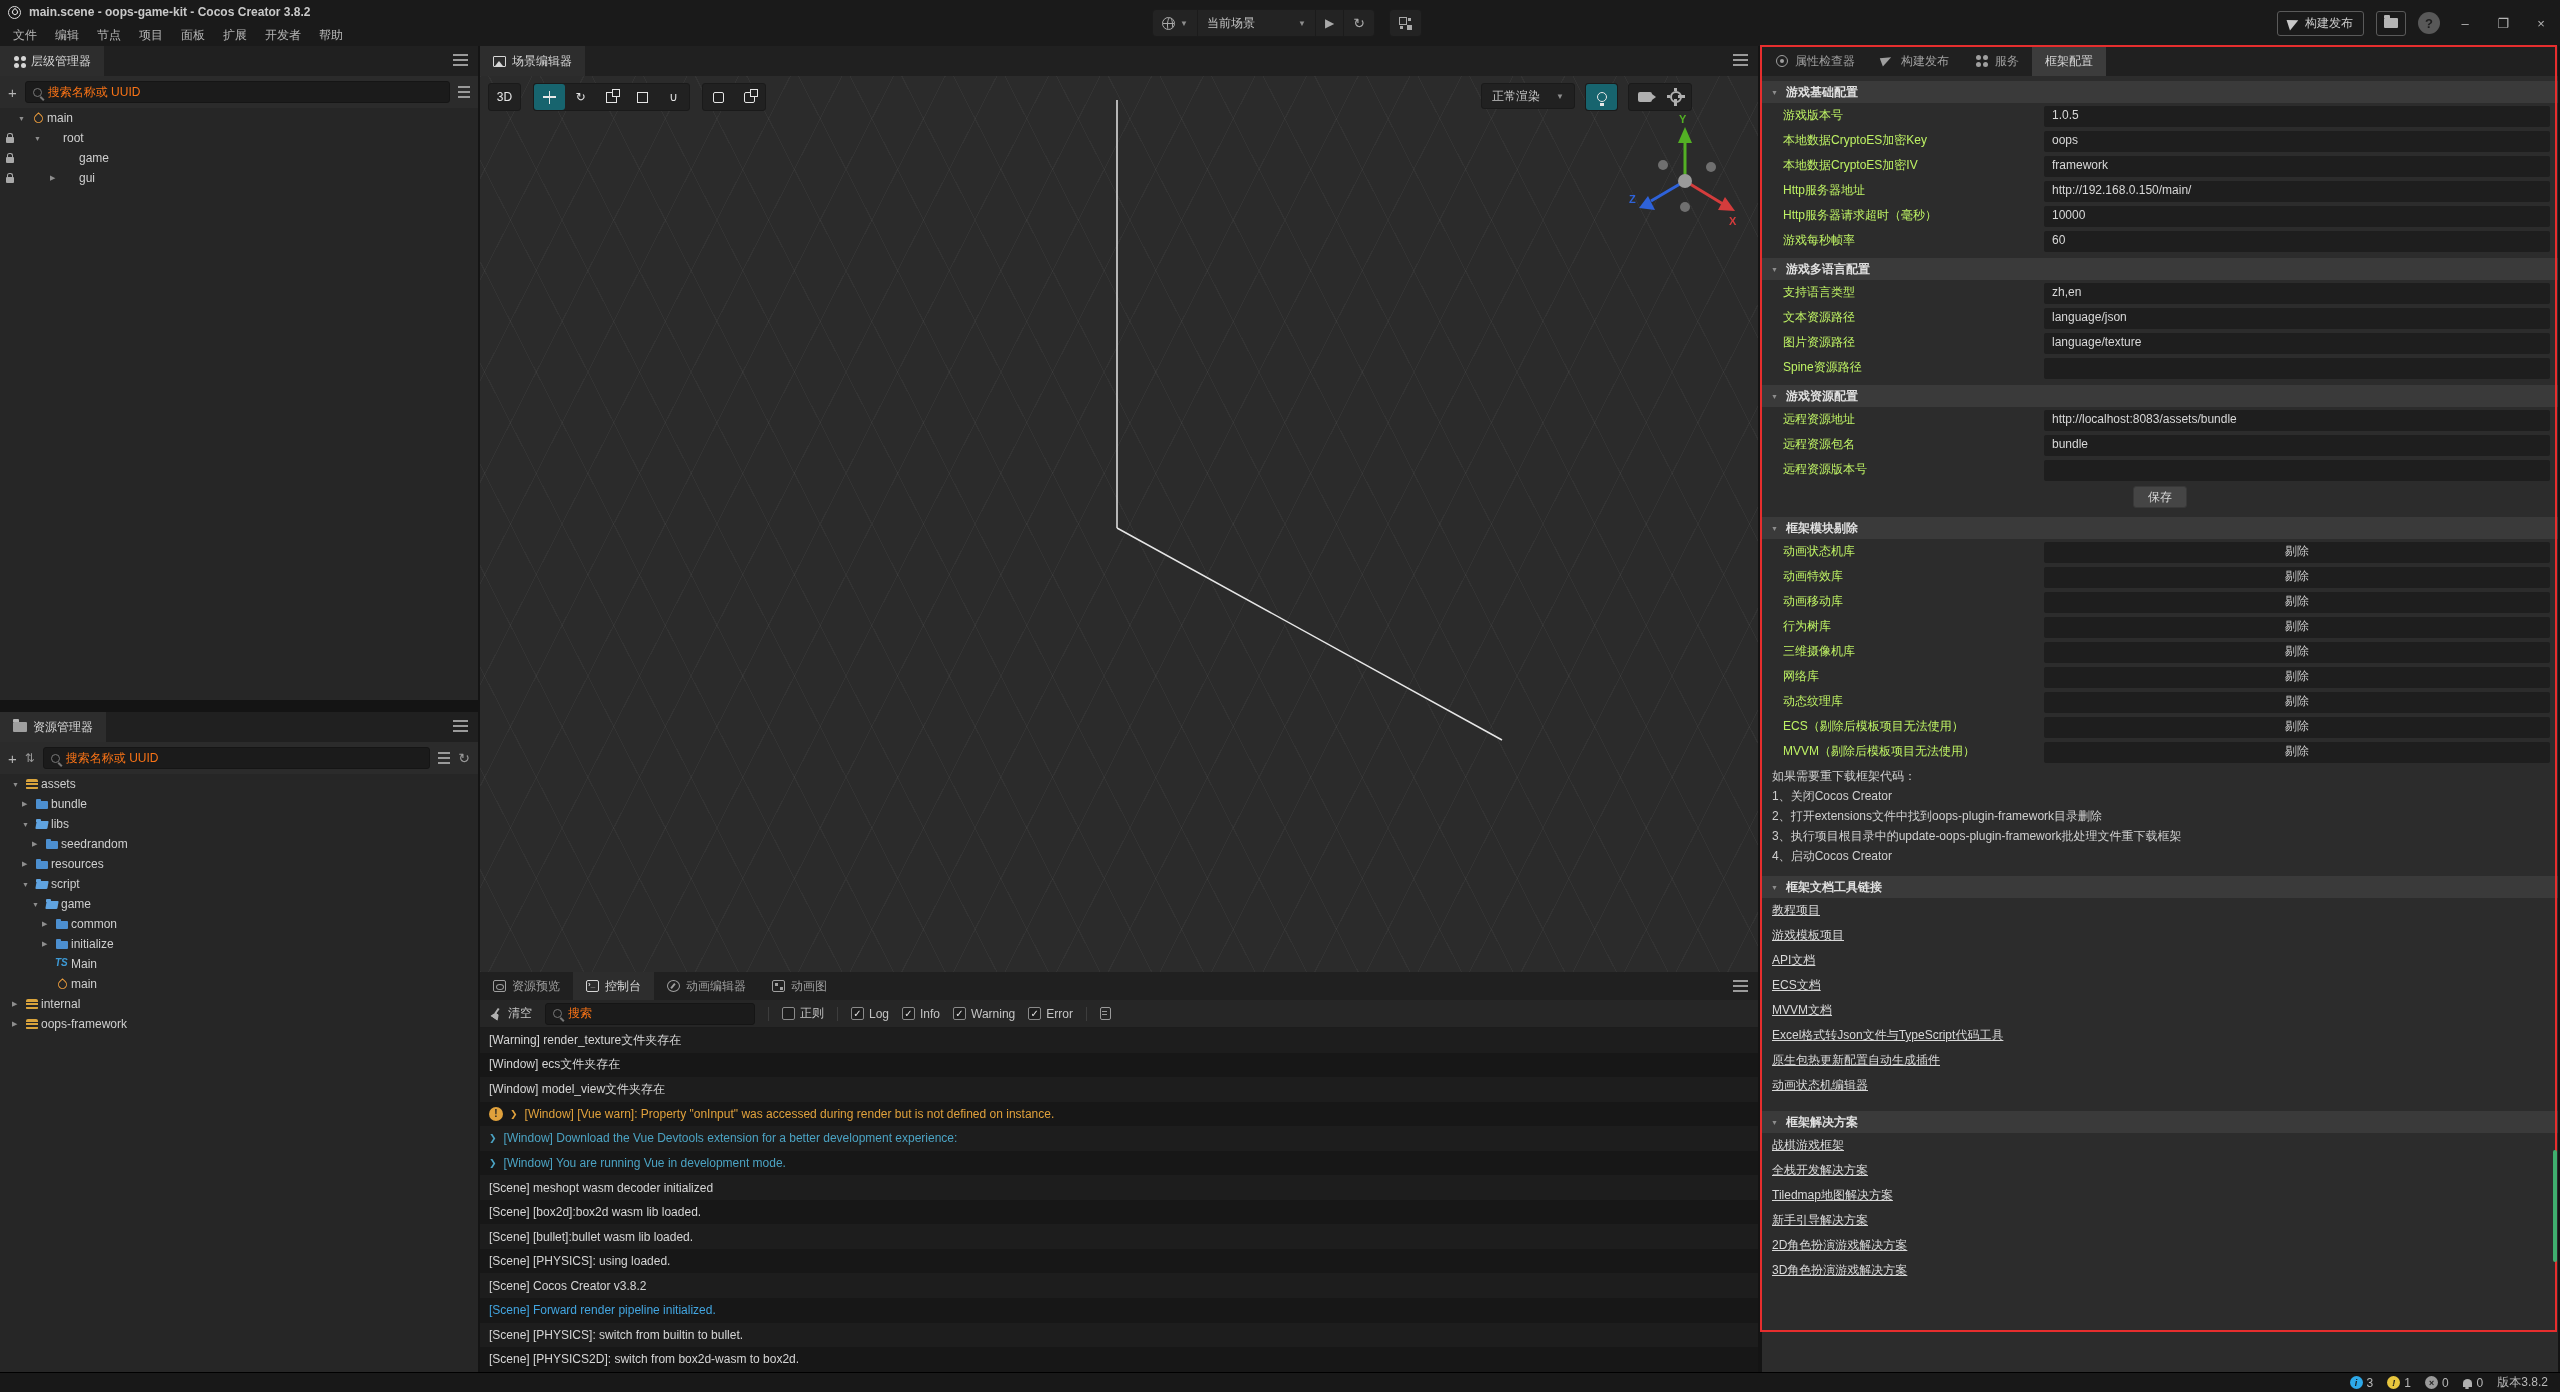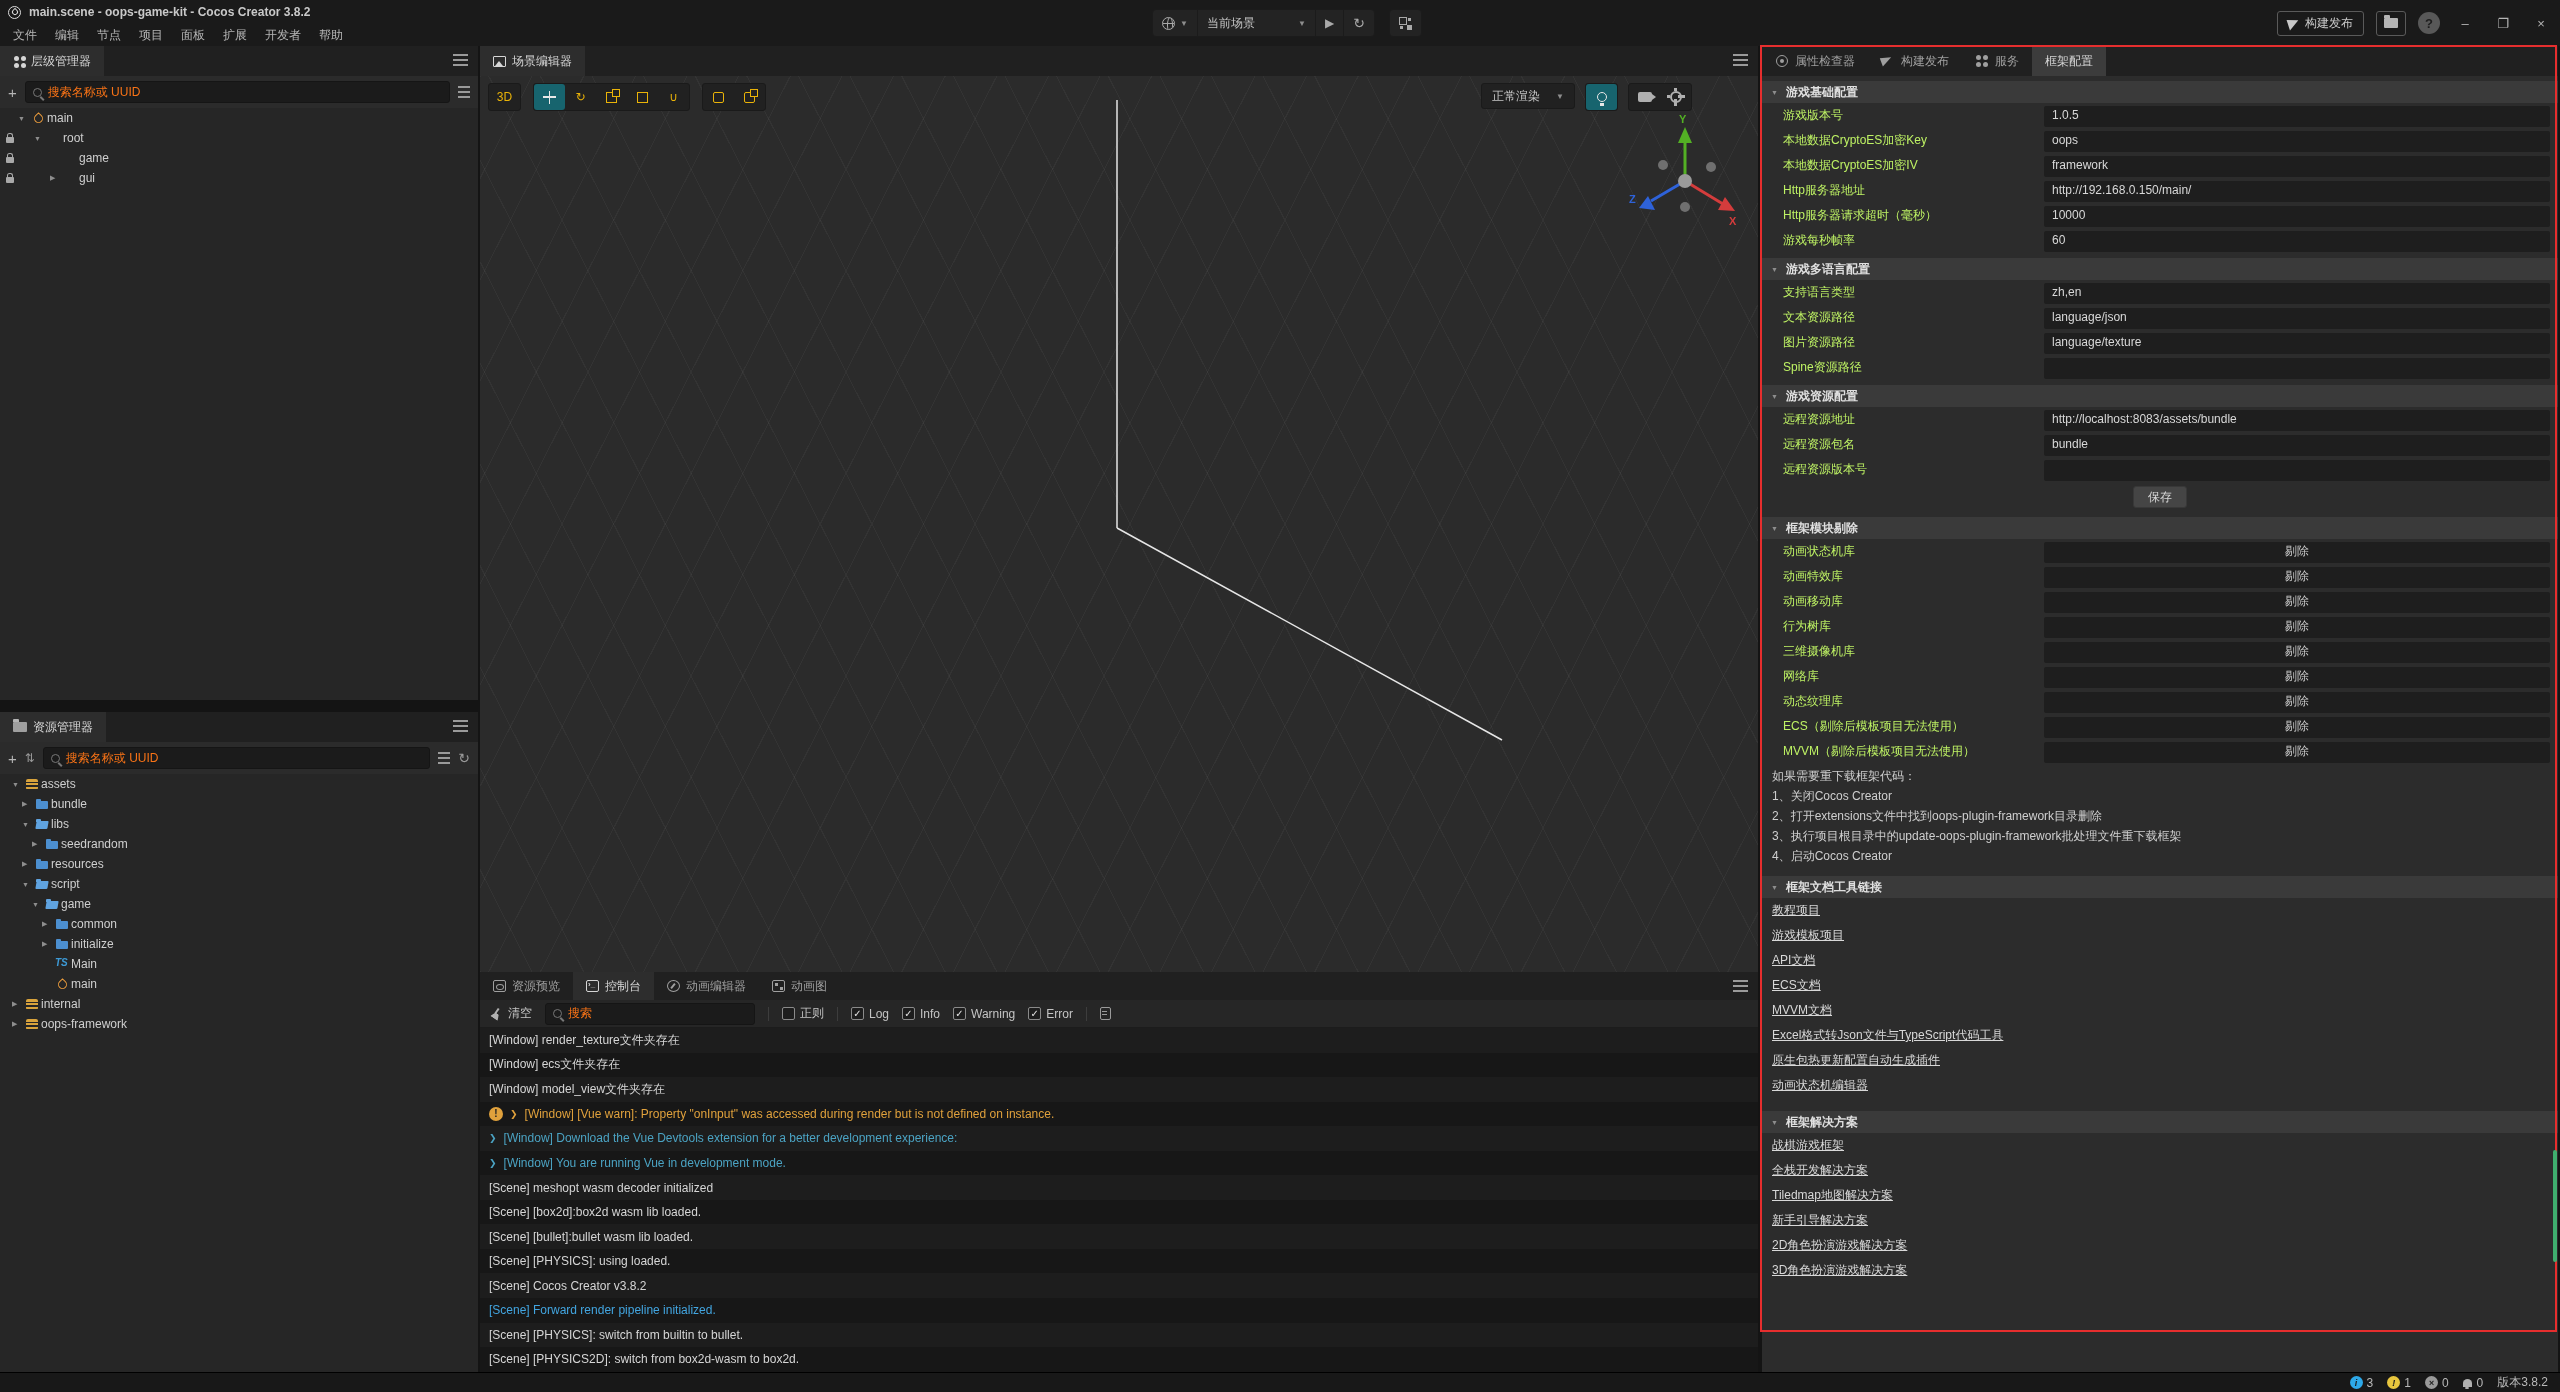--- a/index.html
+++ b/index.html
@@ -72,21 +72,21 @@
   .ticon.folderopen::before{content:'';position:absolute;left:1px;top:4px;width:12px;height:8px;background:#5fa3e0;border-radius:1px;transform:skewX(-10deg)}
   .ticon.folderopen::after{content:'';position:absolute;left:1px;top:2px;width:5px;height:3px;background:#5fa3e0;border-radius:1px 1px 0 0}
   .ticon.db::before{content:'';position:absolute;left:1px;top:2px;width:12px;height:11px;border-radius:2px;background:repeating-linear-gradient(#d9a33c 0 2.6px,#262626 2.6px 3.8px)}
   .ticon.ts::before{content:'TS';position:absolute;left:0;top:0;color:#3d9ad6;font-weight:bold;font-size:10px}
   
   #scene-vp{position:absolute;left:0;top:30px;right:0;bottom:0;background:#2b2b2b;overflow:hidden;
     background-image:repeating-linear-gradient(63deg,rgba(255,255,255,.04) 0 1px,transparent 1px 46px),
                      repeating-linear-gradient(117deg,rgba(255,255,255,.04) 0 1px,transparent 1px 46px)}
   .vp-toolbar{position:absolute;left:8px;top:7px;display:flex;gap:12px;z-index:3}
   .vgroup{display:flex;background:#212121;border-radius:3px;border:1px solid #1a1a1a}
-  .vbtn{width:31px;height:26px;display:flex;align-items:center;justify-content:center;color:#eab308;border-radius:3px}
+  .vbtn{width:31px;height:26px;display:flex;align-items:center;justify-content:center;color:#e5e5e5;border-radius:3px}
   .vbtn.active{background:var(--teal);color:#e8e8e8}
   .vp-right{position:absolute;right:66px;top:7px;display:flex;gap:10px;z-index:3}
   .vselect{background:#212121;border:1px solid #1a1a1a;border-radius:3px;height:26px;display:flex;align-items:center;gap:16px;padding:0 10px;color:#c4c4c4}
   .i-move{width:13px;height:13px;position:relative}
   .i-move::before{content:'';position:absolute;left:5.6px;top:0;width:1.8px;height:13px;background:currentColor}
   .i-move::after{content:'';position:absolute;top:5.6px;left:0;height:1.8px;width:13px;background:currentColor}
   .i-rect{width:11px;height:11px;border:1.6px solid currentColor}
   .i-scale{width:11px;height:11px;border:1.6px solid currentColor;position:relative}
   .i-scale::after{content:'';position:absolute;right:-4px;top:-4px;width:6px;height:6px;background:#212121;border:1.6px solid currentColor}
   .i-bulb{width:10px;height:10px;border:1.6px solid #e8e8e8;border-radius:50%;position:relative}
@@ -513,21 +513,21 @@
         <span>Error</span>
       </label>
 
     <span class="csep"></span>
     <span class="i-doc"></span>
   </div>
   <div id="logs">
 
       <div class="logrow log">
 
-        <span class="logtext">[Window] render_texture文件夹存在</span>
+        <span class="logtext">[Warning] render_texture文件夹存在</span>
       </div>
 
       <div class="logrow log">
 
         <span class="logtext">[Window] ecs文件夹存在</span>
       </div>
 
       <div class="logrow log">
 
         <span class="logtext">[Window] model_view文件夹存在</span>

